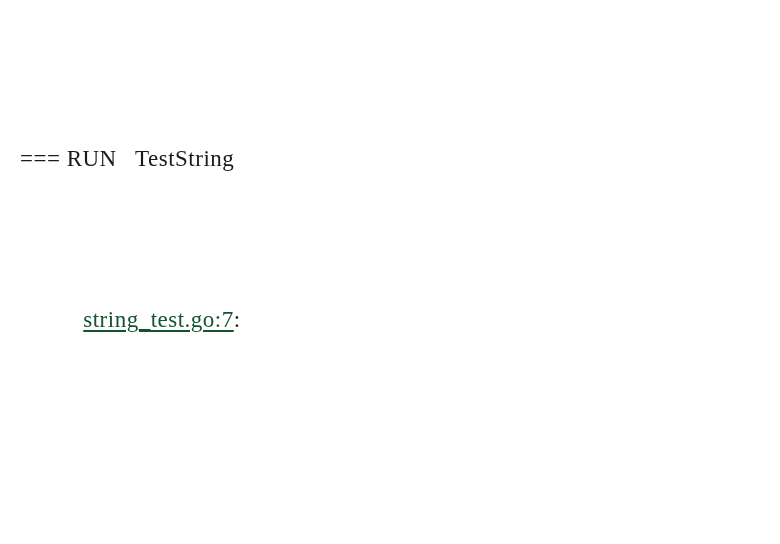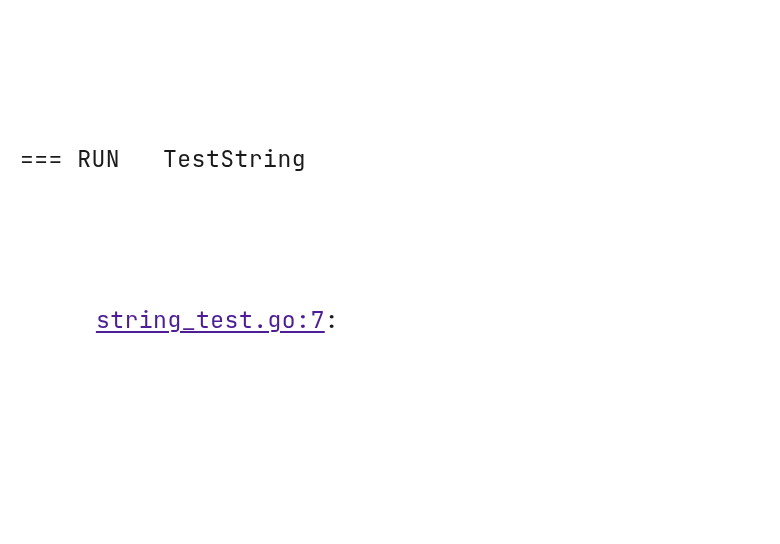--- a/index.html
+++ b/index.html
@@ -17,26 +17,27 @@
       letter-spacing: 0.5px;
       width: 780px;
       height: 544px;
       overflow: hidden;
     }
     .console {
       white-space: pre;
     }
     .line {
       display: block;
+      font-family: Liberation Serif, serif;
     }
     .indent {
       padding-left: 5.5ch;
     }
     .link {
-      color: #4c1d95;
+      color: #14532d;
       text-decoration: underline;
       text-decoration-thickness: 2px;
       text-underline-offset: 3px;
       cursor: pointer;
     }
     .plain {
       color: #1a1a1a;
     }
   </style>
 </head>

